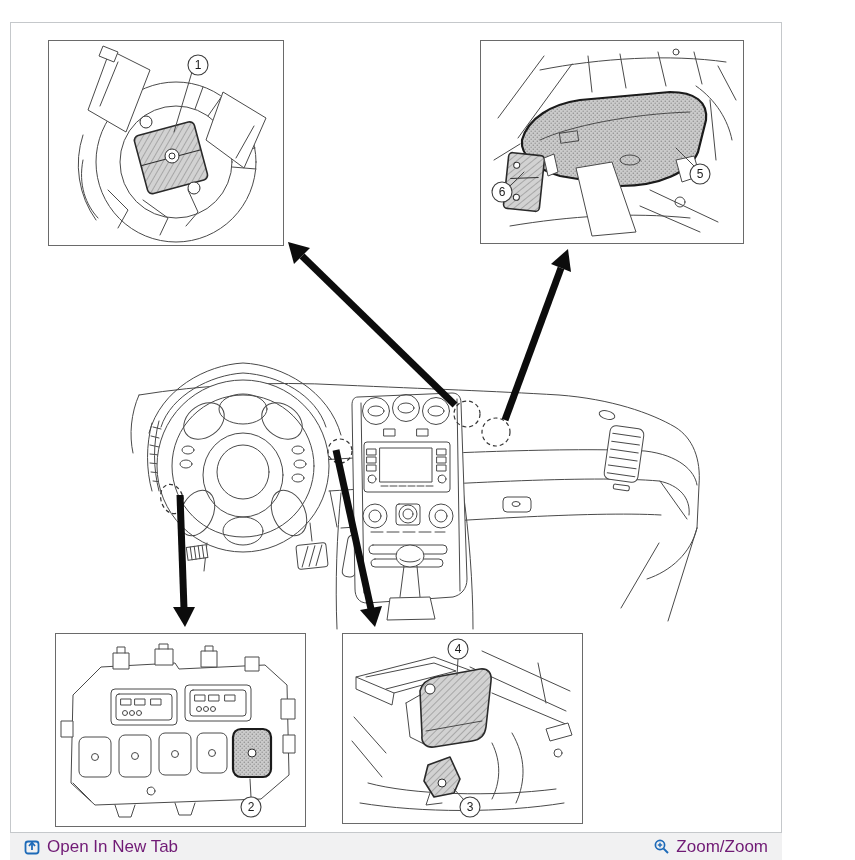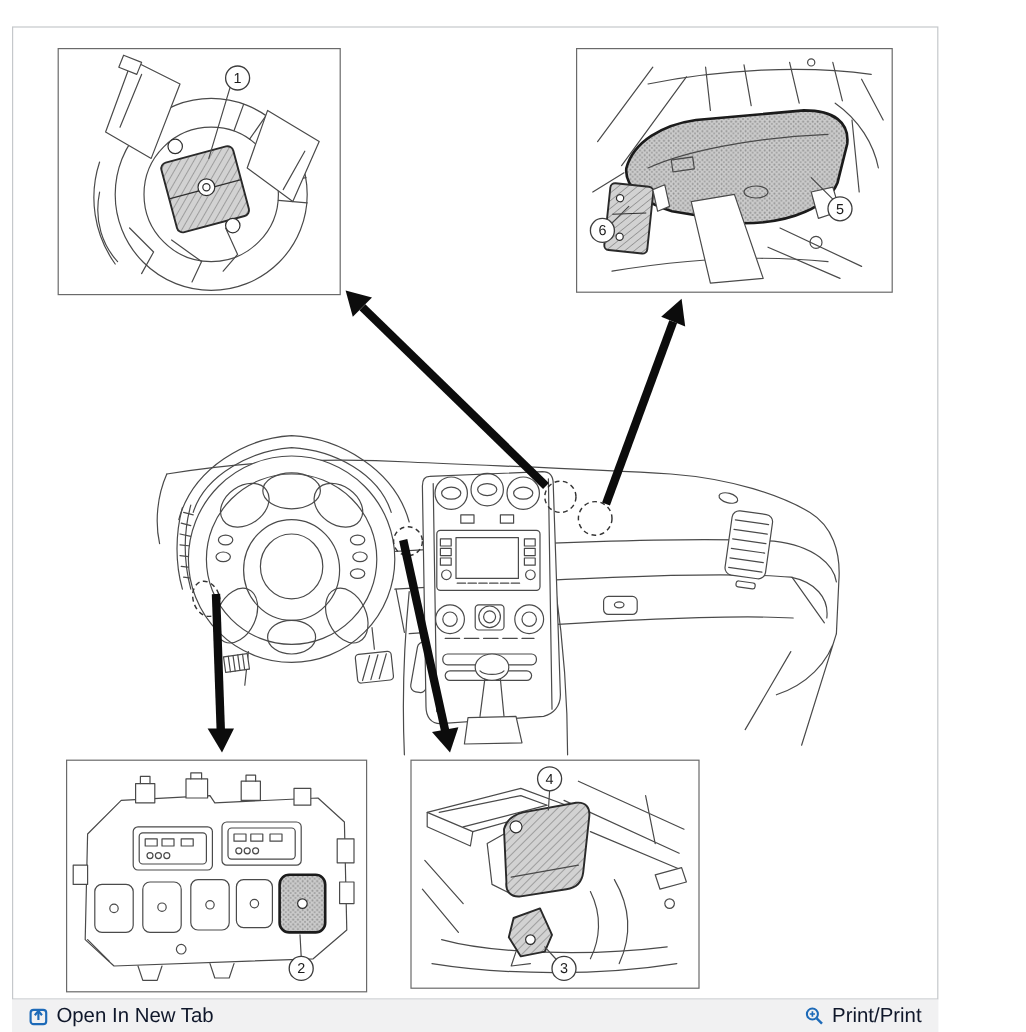--- a/index.html
+++ b/index.html
@@ -10,21 +10,21 @@
   .panel{
     position:absolute;left:10px;top:22px;width:772px;height:811px;
     box-sizing:border-box;border:1px solid #c5c8cb;background:#fff;
   }
   .footer{
     position:absolute;left:10px;top:833px;width:772px;height:27px;
     background:#f1f1f2;display:flex;align-items:center;
     justify-content:space-between;padding:0 14px;box-sizing:border-box;
   }
   .flink{
-    display:flex;align-items:center;gap:6px;color:#0f172a;
+    display:flex;align-items:center;gap:6px;color:#701a75;
     text-decoration:none;font-size:17px;line-height:1;cursor:pointer;
   }
   .flink svg{display:block}
   
   .ln{fill:none;stroke:#4a4a4a;stroke-width:1;stroke-linejoin:round;stroke-linecap:round}
   .lnf{fill:#ffffff;stroke:#4a4a4a;stroke-width:1;stroke-linejoin:round}
   .dbox{fill:#ffffff;stroke:#6a6a6a;stroke-width:1}
   .co{fill:#ffffff;stroke:#3d3d3d;stroke-width:1.1}
   .cot{font:12px "Liberation Sans",sans-serif;fill:#1c1c1c;text-anchor:middle}
   .shA{fill:url(#hatchP);stroke:#2a2a2a;stroke-width:1.6;stroke-linejoin:round}
@@ -310,15 +310,15 @@
     </svg>
     <span>Open In New Tab</span>
   </a>
   <a class="flink" href="#">
     <svg width="17" height="17" viewBox="0 0 17 17">
       <circle cx="7" cy="7" r="4.6" fill="none" stroke="#1d6ab8" stroke-width="1.7"></circle>
       <line x1="10.6" y1="10.6" x2="15" y2="15" stroke="#1d6ab8" stroke-width="2"></line>
       <line x1="7" y1="4.8" x2="7" y2="9.2" stroke="#1d6ab8" stroke-width="1.4"></line>
       <line x1="4.8" y1="7" x2="9.2" y2="7" stroke="#1d6ab8" stroke-width="1.4"></line>
     </svg>
-    <span>Print/Print</span>
+    <span>Zoom/Zoom</span>
   </a>
 </div>
 
 </body></html>

